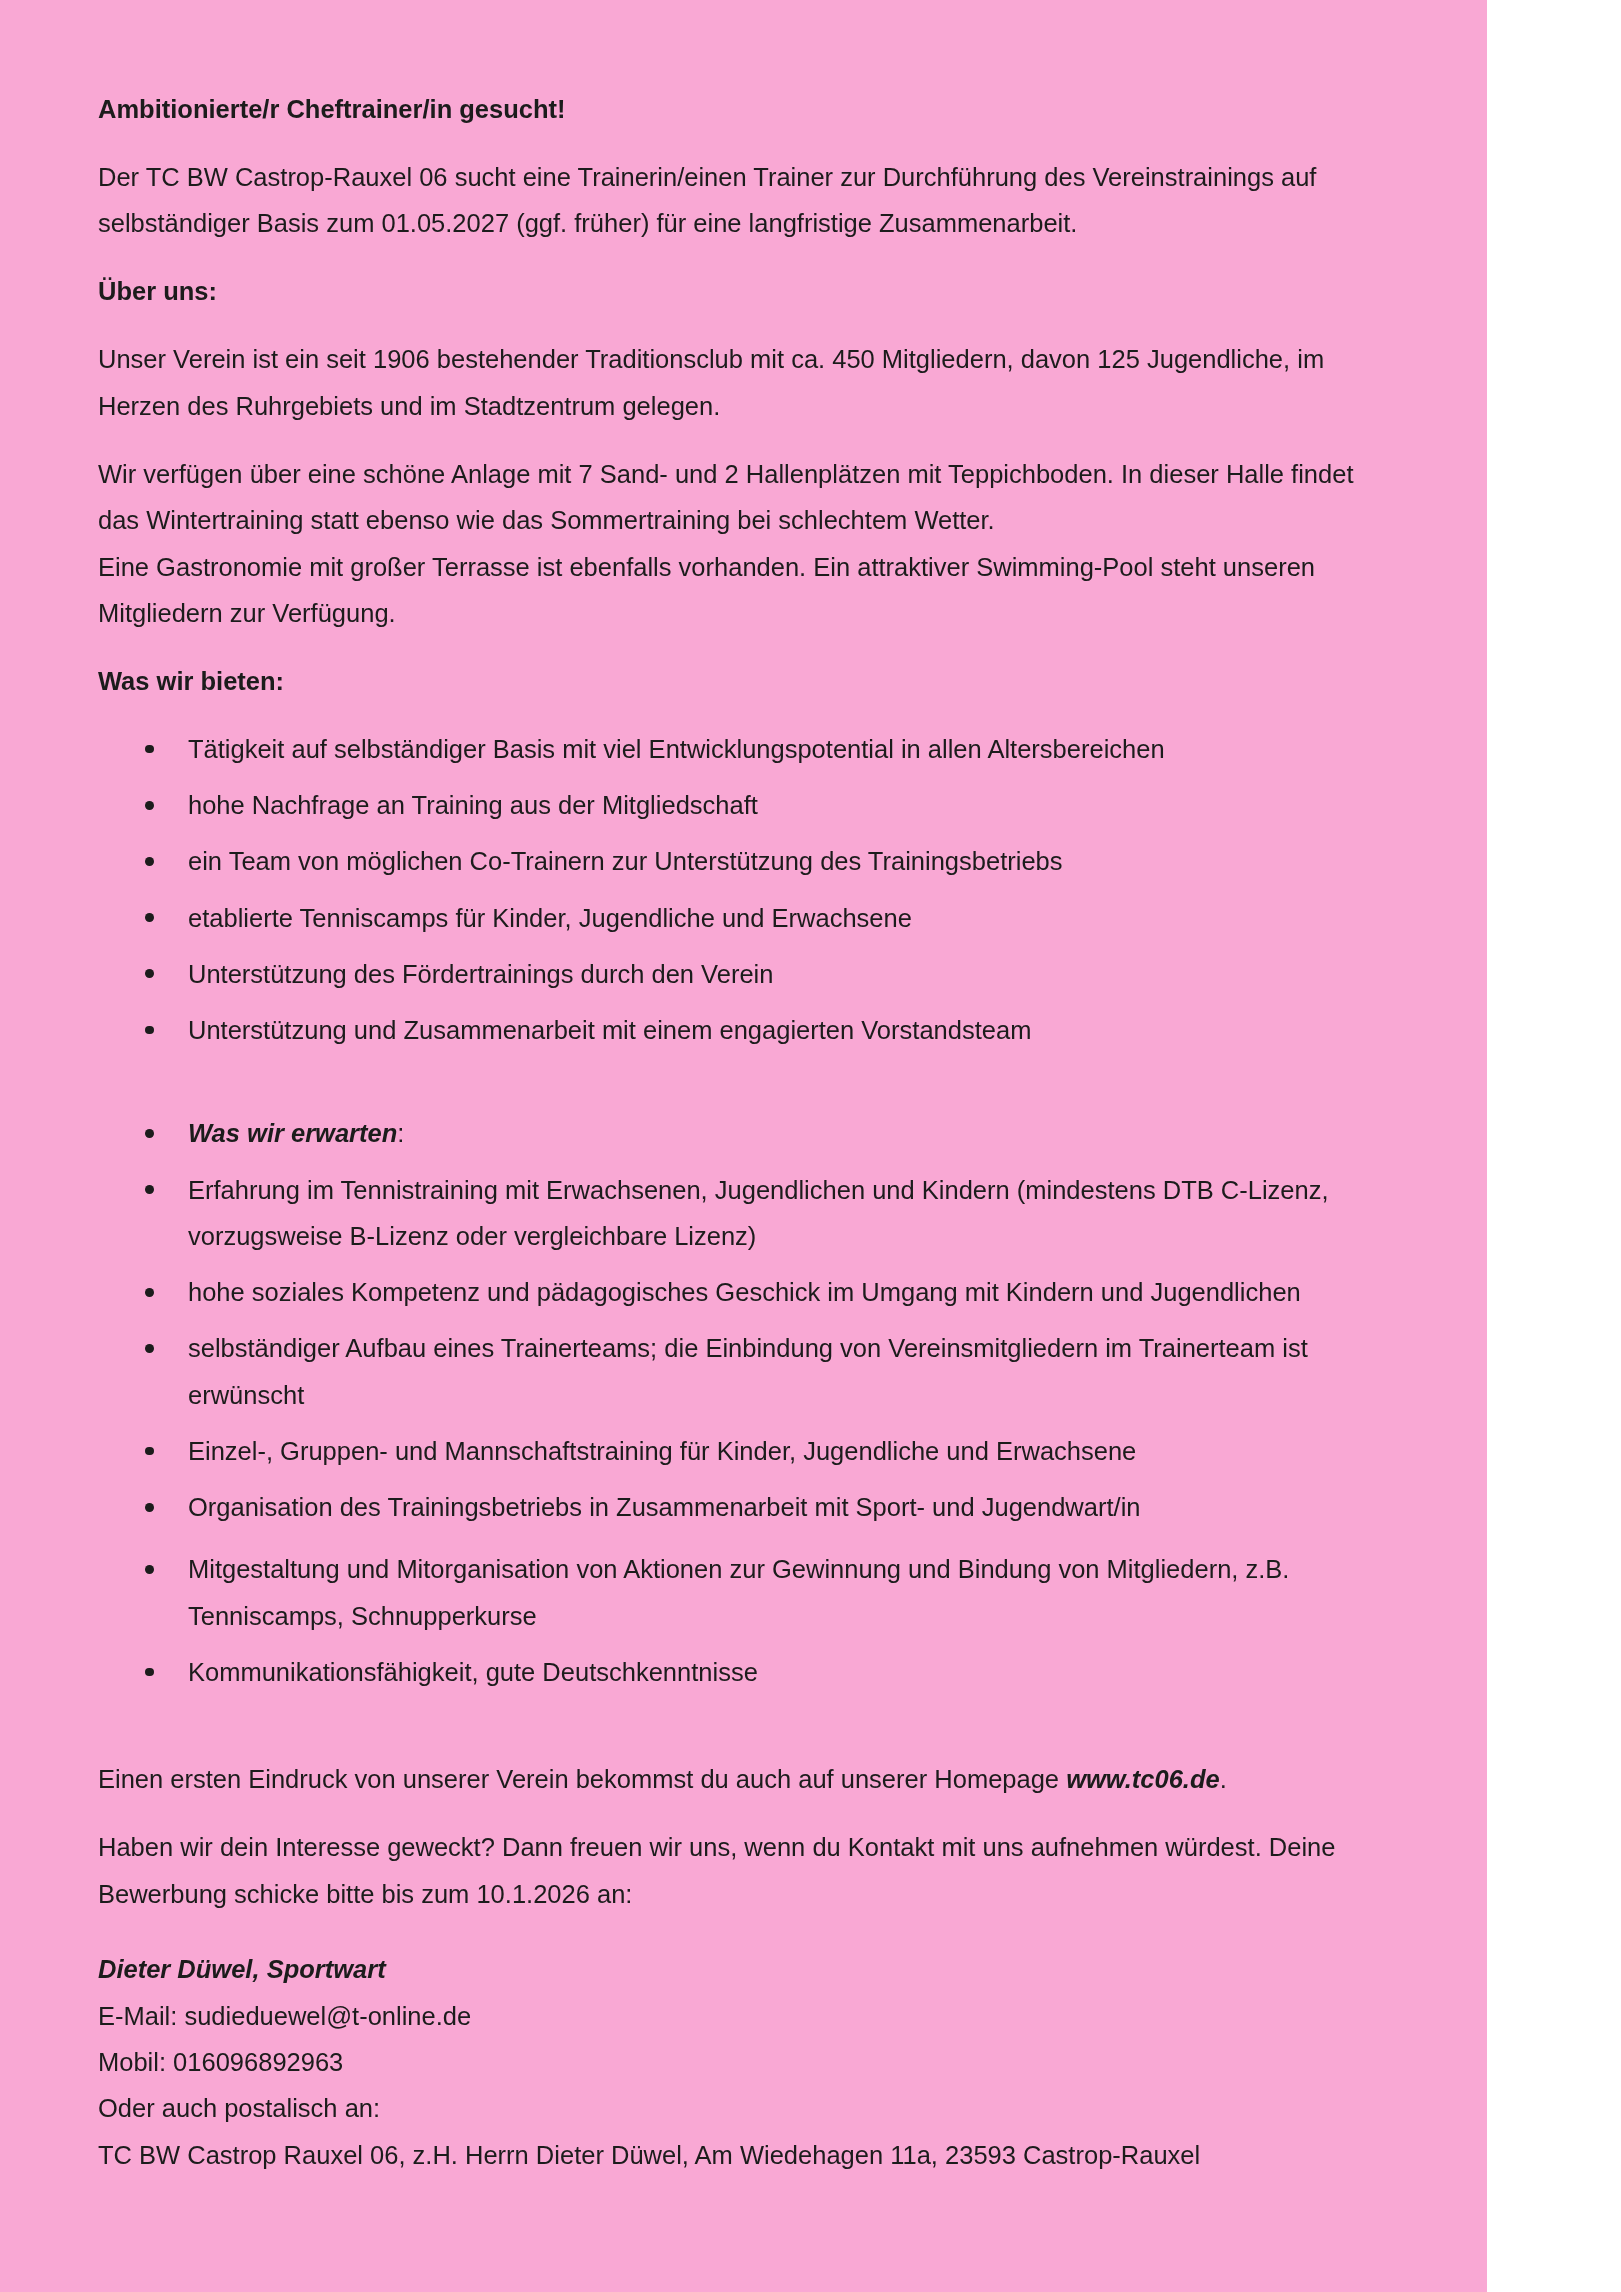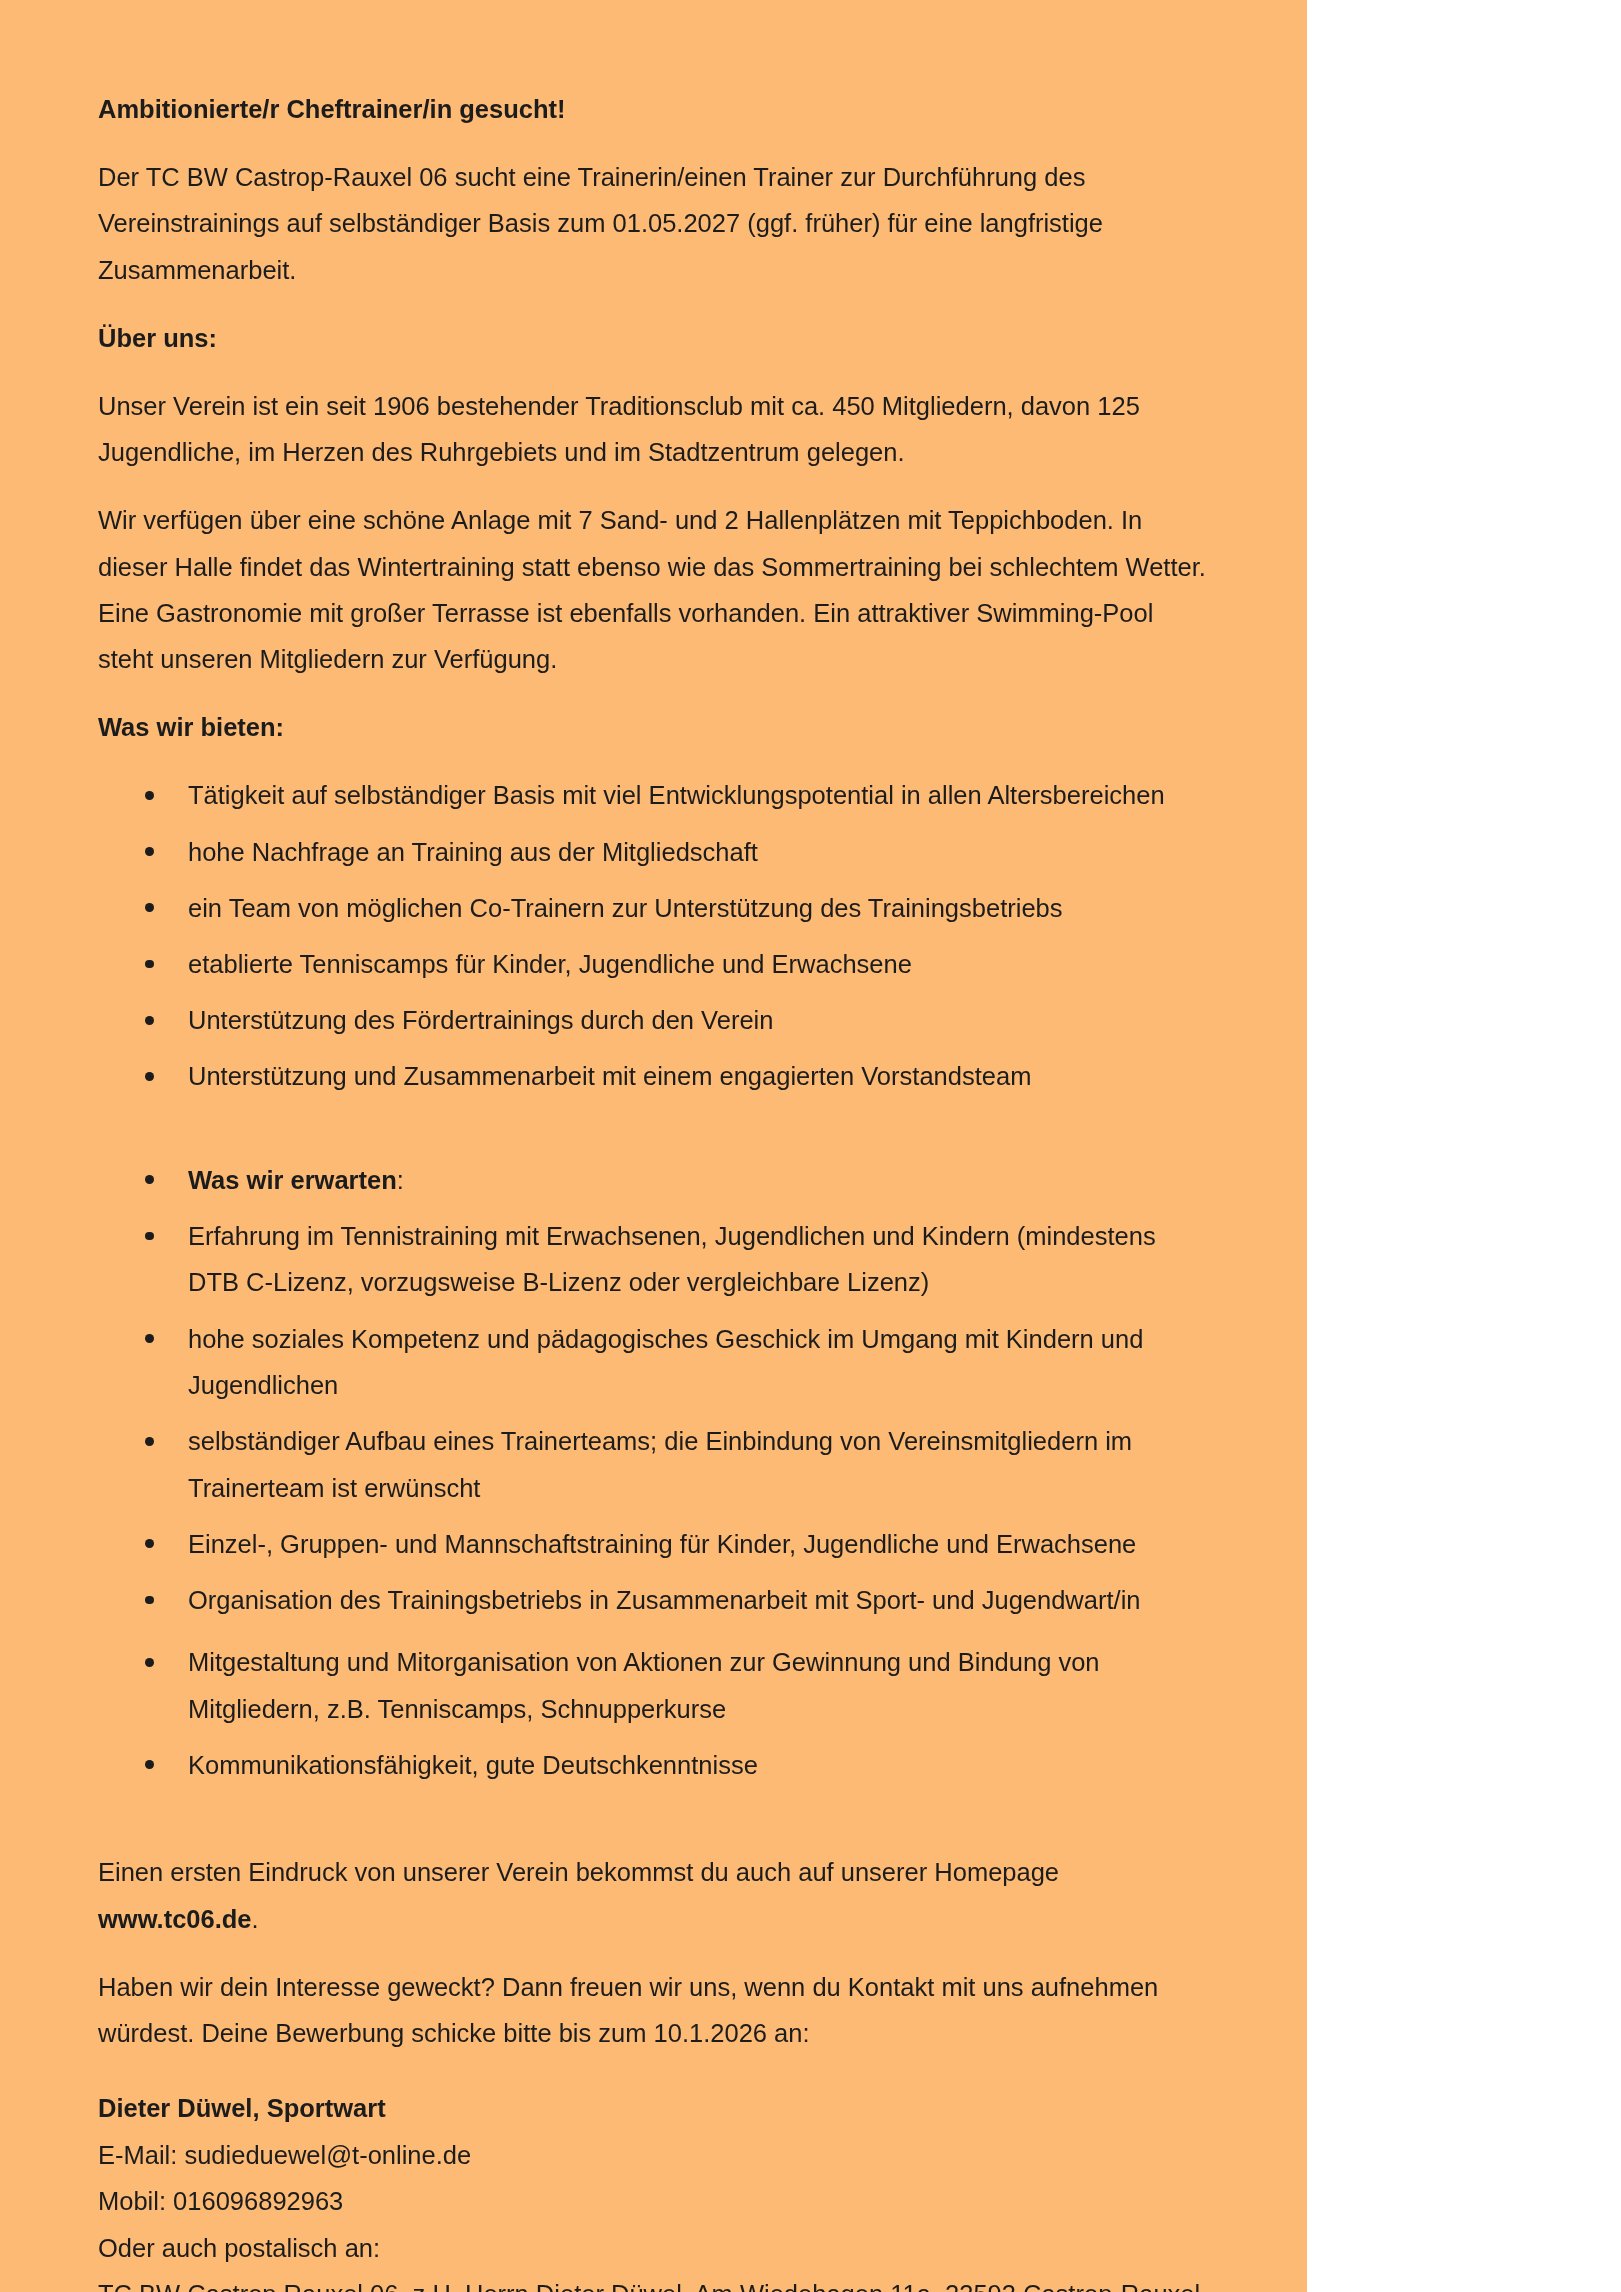--- a/index.html
+++ b/index.html
@@ -3,31 +3,31 @@
 <meta charset="utf-8">
 <style>
   * { margin: 0; padding: 0; box-sizing: border-box; }
   html, body { background: #ffffff; }
   body {
     width: 1621px;
     font-family: "Liberation Sans", "DejaVu Sans", sans-serif;
     color: #1c1c1c;
   }
   .page {
-    width: 1307px;
+    width: 1487px;
     height: 2293px;
     padding: 86px 96px 49px 98px;
     overflow: hidden;
-    background: #fdba74;
+    background: #f9a8d4;
   }
   .doc {
     font-size: 25.5px;
     line-height: 1.82;
   }
-  .b { font-weight: bold; }
+  .b { font-weight: bold; font-style: italic; }
   h1, h2 {
     font-size: 25.5px;
     font-weight: bold;
     margin: 0 0 21.6px 0;
   }
   p { margin: 0 0 21.6px 0; }
   p.tight { margin-bottom: 0; }
   ul.list {
     list-style: none;
     margin: 0 0 21.6px 0;

